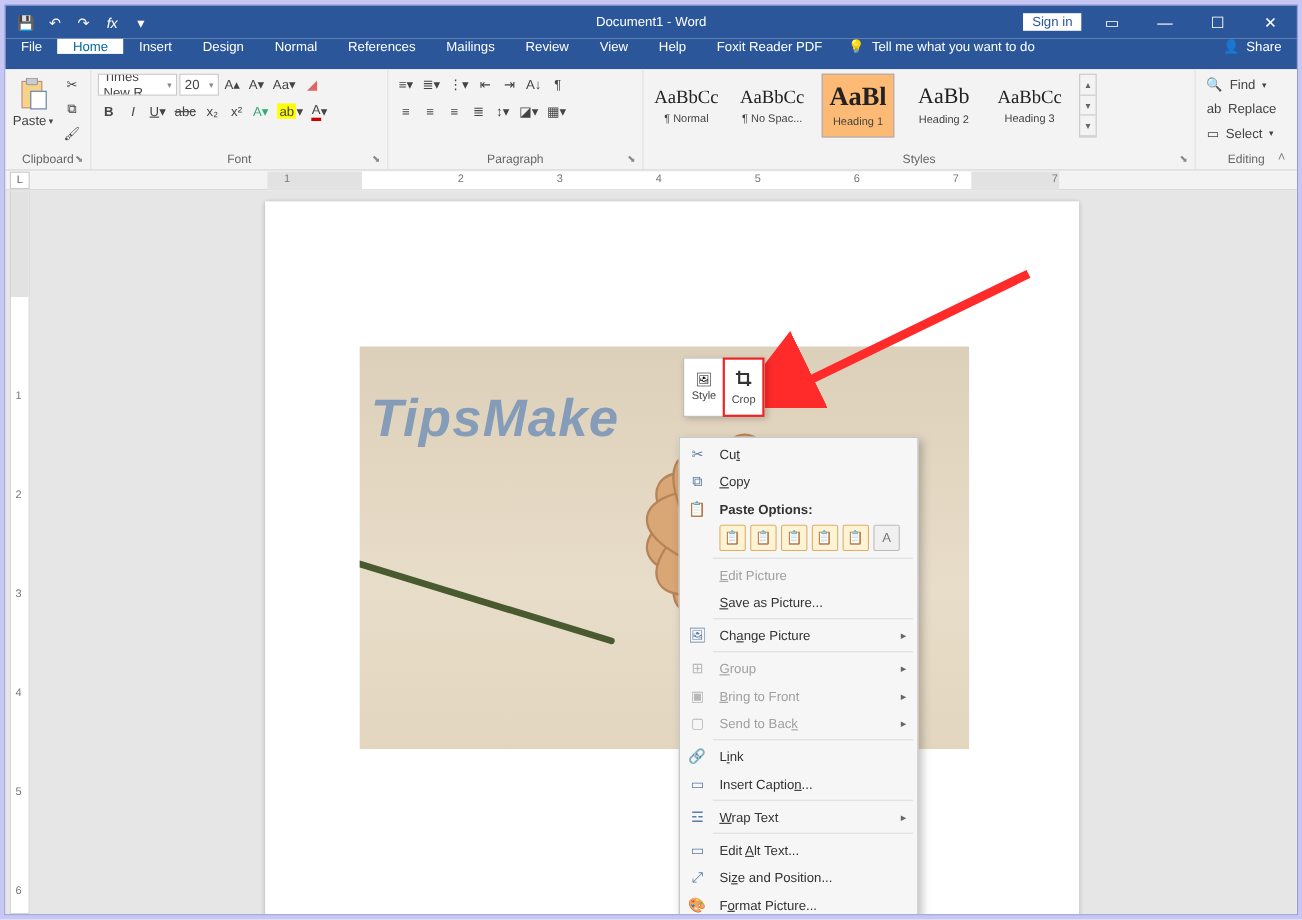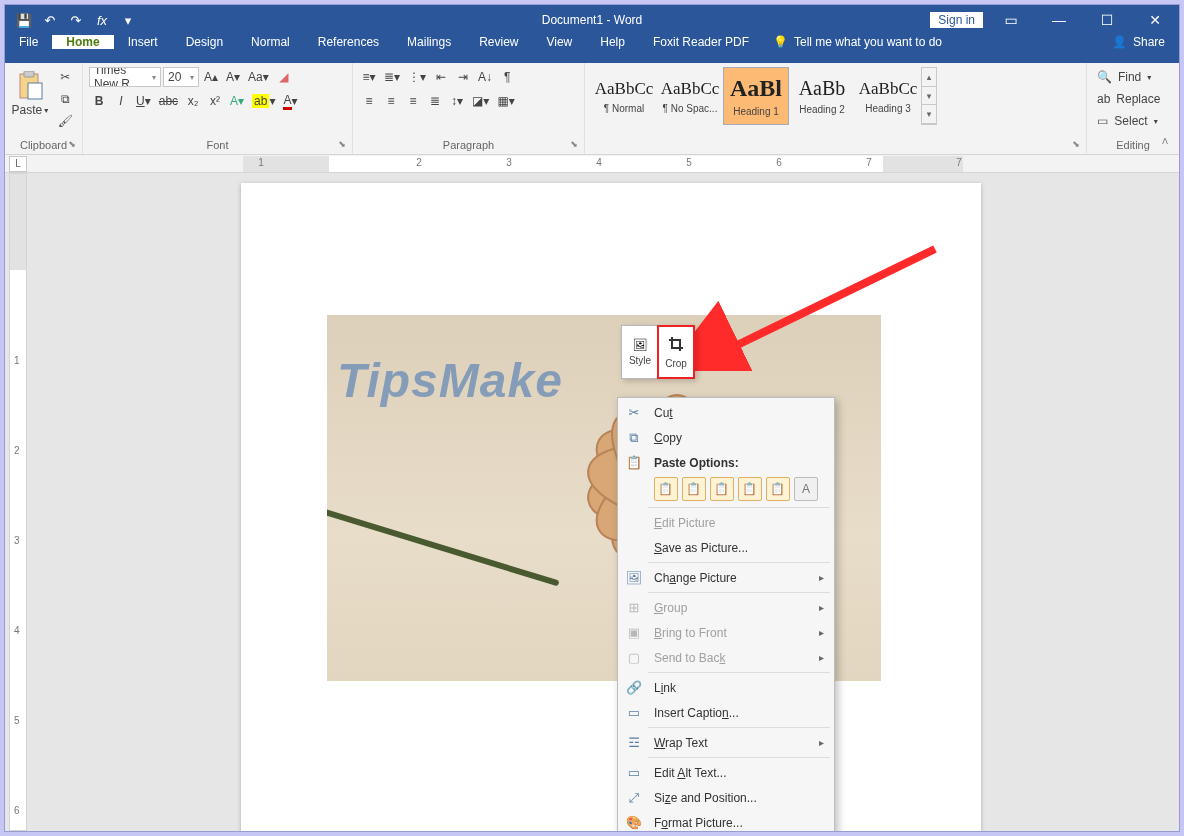--- a/index.html
+++ b/index.html
@@ -9,21 +9,21 @@
 .titlebar { height: 30px; background: #2b579a; display: flex; align-items: center; color: #fff; position: relative; }
 .qat { display: flex; align-items: center; gap: 4px; padding-left: 8px; }
 .qat-btn { width: 22px; height: 22px; display: flex; align-items: center; justify-content: center; color: #fff; font-size: 13px; cursor: default; }
 .title-center { position: absolute; left: 50%; transform: translateX(-50%); font-size: 12px; }
 .title-right { margin-left: auto; display: flex; align-items: center; gap: 8px; padding-right: 4px; }
 .signin { background: #fff; color: #2b579a; padding: 1px 8px; font-size: 12px; cursor: default; }
 .win-btn { width: 40px; height: 30px; display: flex; align-items: center; justify-content: center; color: #fff; font-size: 14px; }
 
 .tabs { height: 28px; background: #2b579a; display: flex; align-items: flex-start; color: #fff; }
 .tab { padding: 0 14px; display: flex; align-items: center; font-size: 12px; cursor: default; }
-.tab.active { background: #fff; color: #4d7c0f; font-weight: bold; }
+.tab.active { background: #fff; color: #0369a1; }
 .tell-me { display: flex; align-items: center; gap: 6px; padding: 0 10px; }
 .share { margin-left: auto; display: flex; align-items: center; gap: 6px; padding: 0 14px; }
 
 .ribbon { height: 92px; background: #f3f3f3; border-bottom: 1px solid #d4d4d4; display: flex; position: relative; }
 .group { border-right: 1px solid #e1e1e1; display: flex; flex-direction: column; padding: 4px 6px 0 6px; position: relative; }
 .group-body { flex: 1; display: flex; gap: 6px; align-items: flex-start; }
 .group-label { text-align: center; font-size: 11px; color: #666; padding: 2px 0 3px; }
 .dialog-launch { position: absolute; right: 4px; bottom: 4px; width: 12px; height: 12px; font-size: 9px; color: #888; display: flex; align-items: center; justify-content: center; }
 .collapse-chevron { position: absolute; right: 6px; bottom: 4px; width: 16px; height: 16px; color: #888; display: flex; align-items: center; justify-content: center; }
 .vstack { display: flex; flex-direction: column; gap: 2px; }
@@ -209,21 +209,21 @@
             <div class="rb-btn">◪▾</div>
             <div class="rb-btn">▦▾</div>
           </div>
         </div>
       </div>
       <div class="group-label">Paragraph</div>
       <div class="dialog-launch">⬊</div>
     </div>
 
     <div class="group" style="flex:1">
-      <div class="group-body" style="gap:0">
+      <div class="group-body" style="gap:12px">
         <div class="style-item">
             <span class="style-preview">AaBbCc</span>
             <span class="slabel">¶ Normal</span>
           </div>
         <div class="style-item">
             <span class="style-preview">AaBbCc</span>
             <span class="slabel">¶ No Spac...</span>
           </div>
         <div class="style-item selected">
             <span class="style-preview" style="font-size:24px;font-weight:700">AaBl</span>
@@ -236,20 +236,21 @@
         <div class="style-item">
             <span class="style-preview">AaBbCc</span>
             <span class="slabel">Heading 3</span>
           </div>
         <div class="style-scroll">
             <div>▴</div>
             <div>▾</div>
             <div>▾</div>
           </div>
       </div>
+      <div class="group-label">Styles</div>
       <div class="dialog-launch">⬊</div>
     </div>
 
     <div class="group" style="width:92px;border-right:none">
       <div class="group-body">
         <div class="vstack">
           <div class="editing-row">
               <span>🔍</span>
               <span>Find</span>
               <span style="font-size:8px">▾</span>

